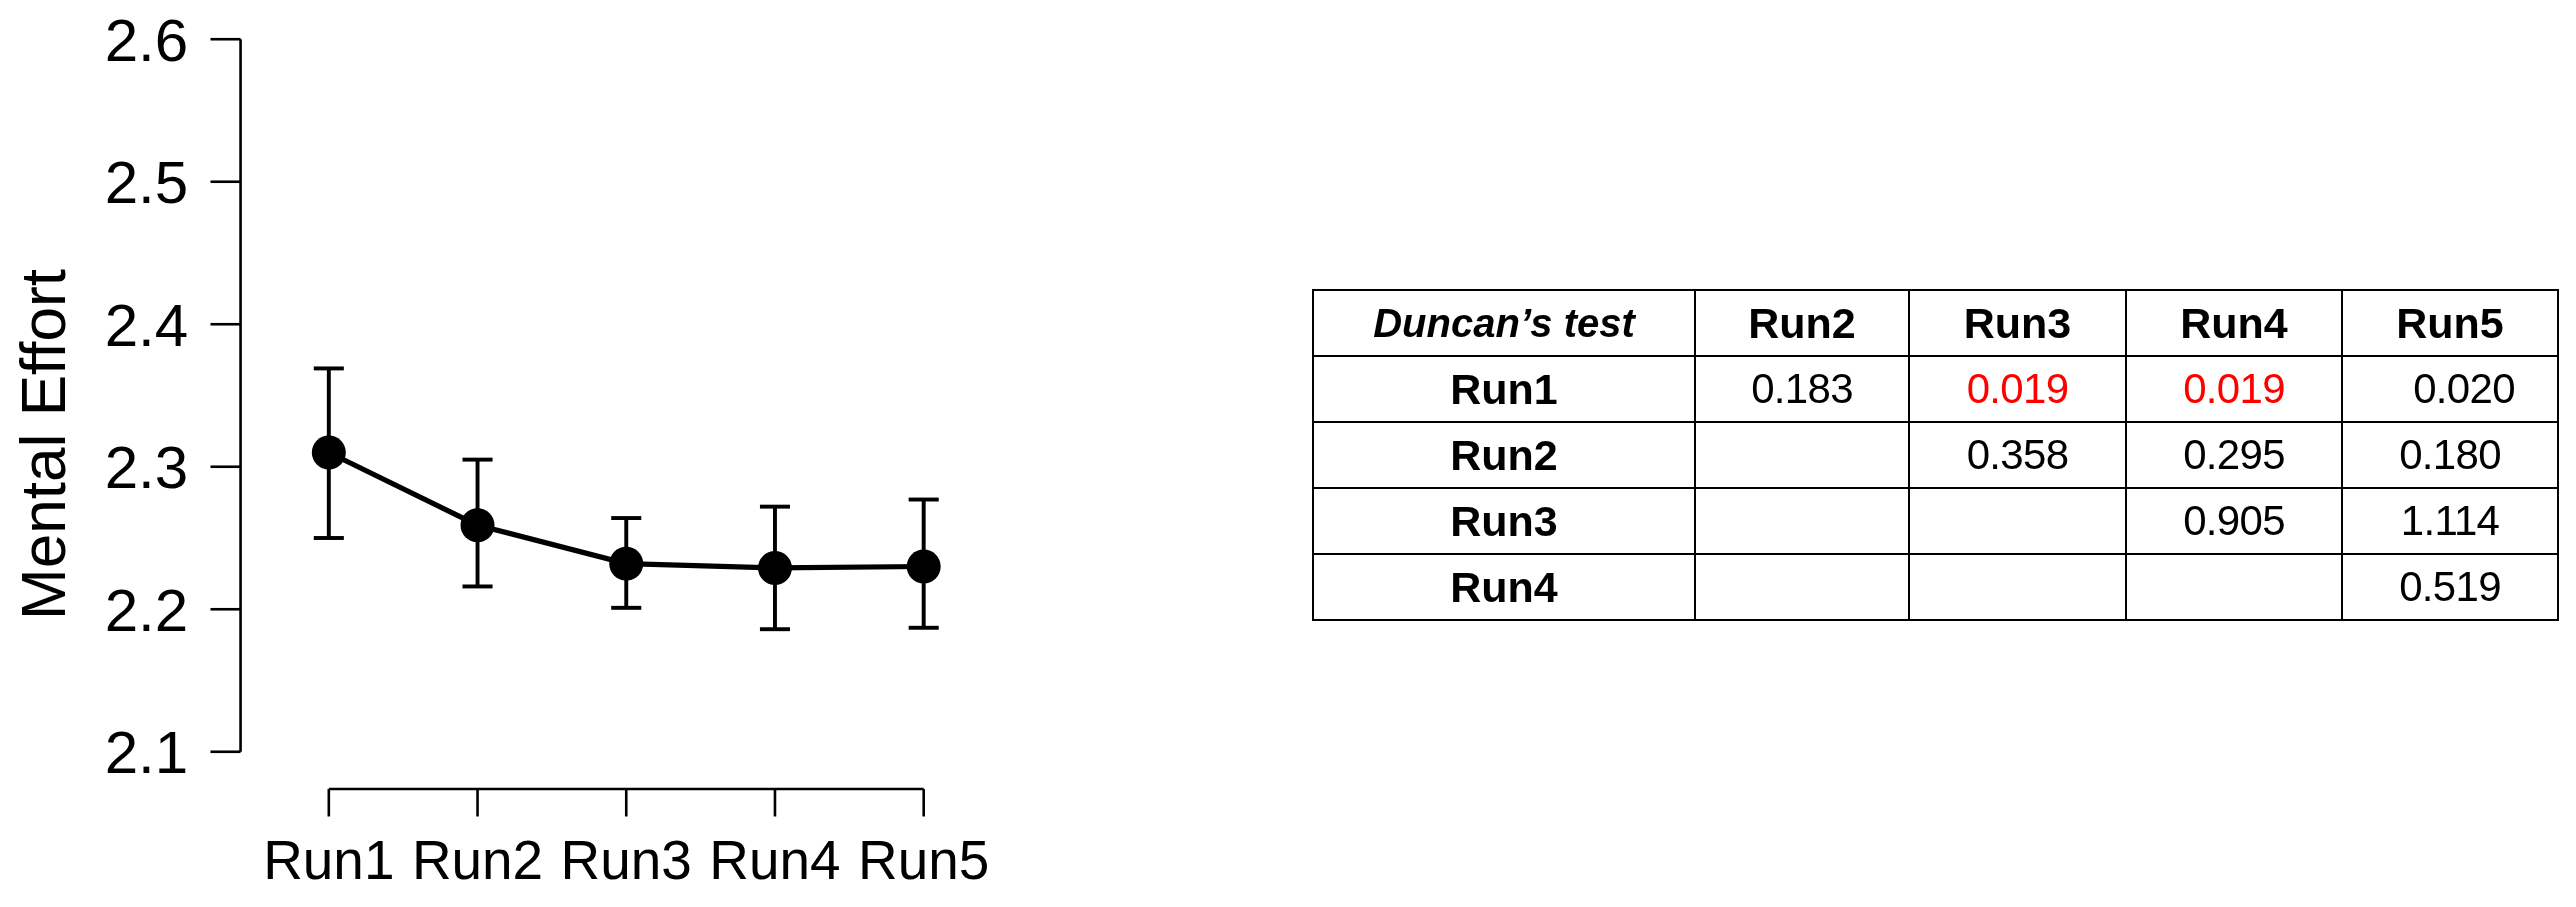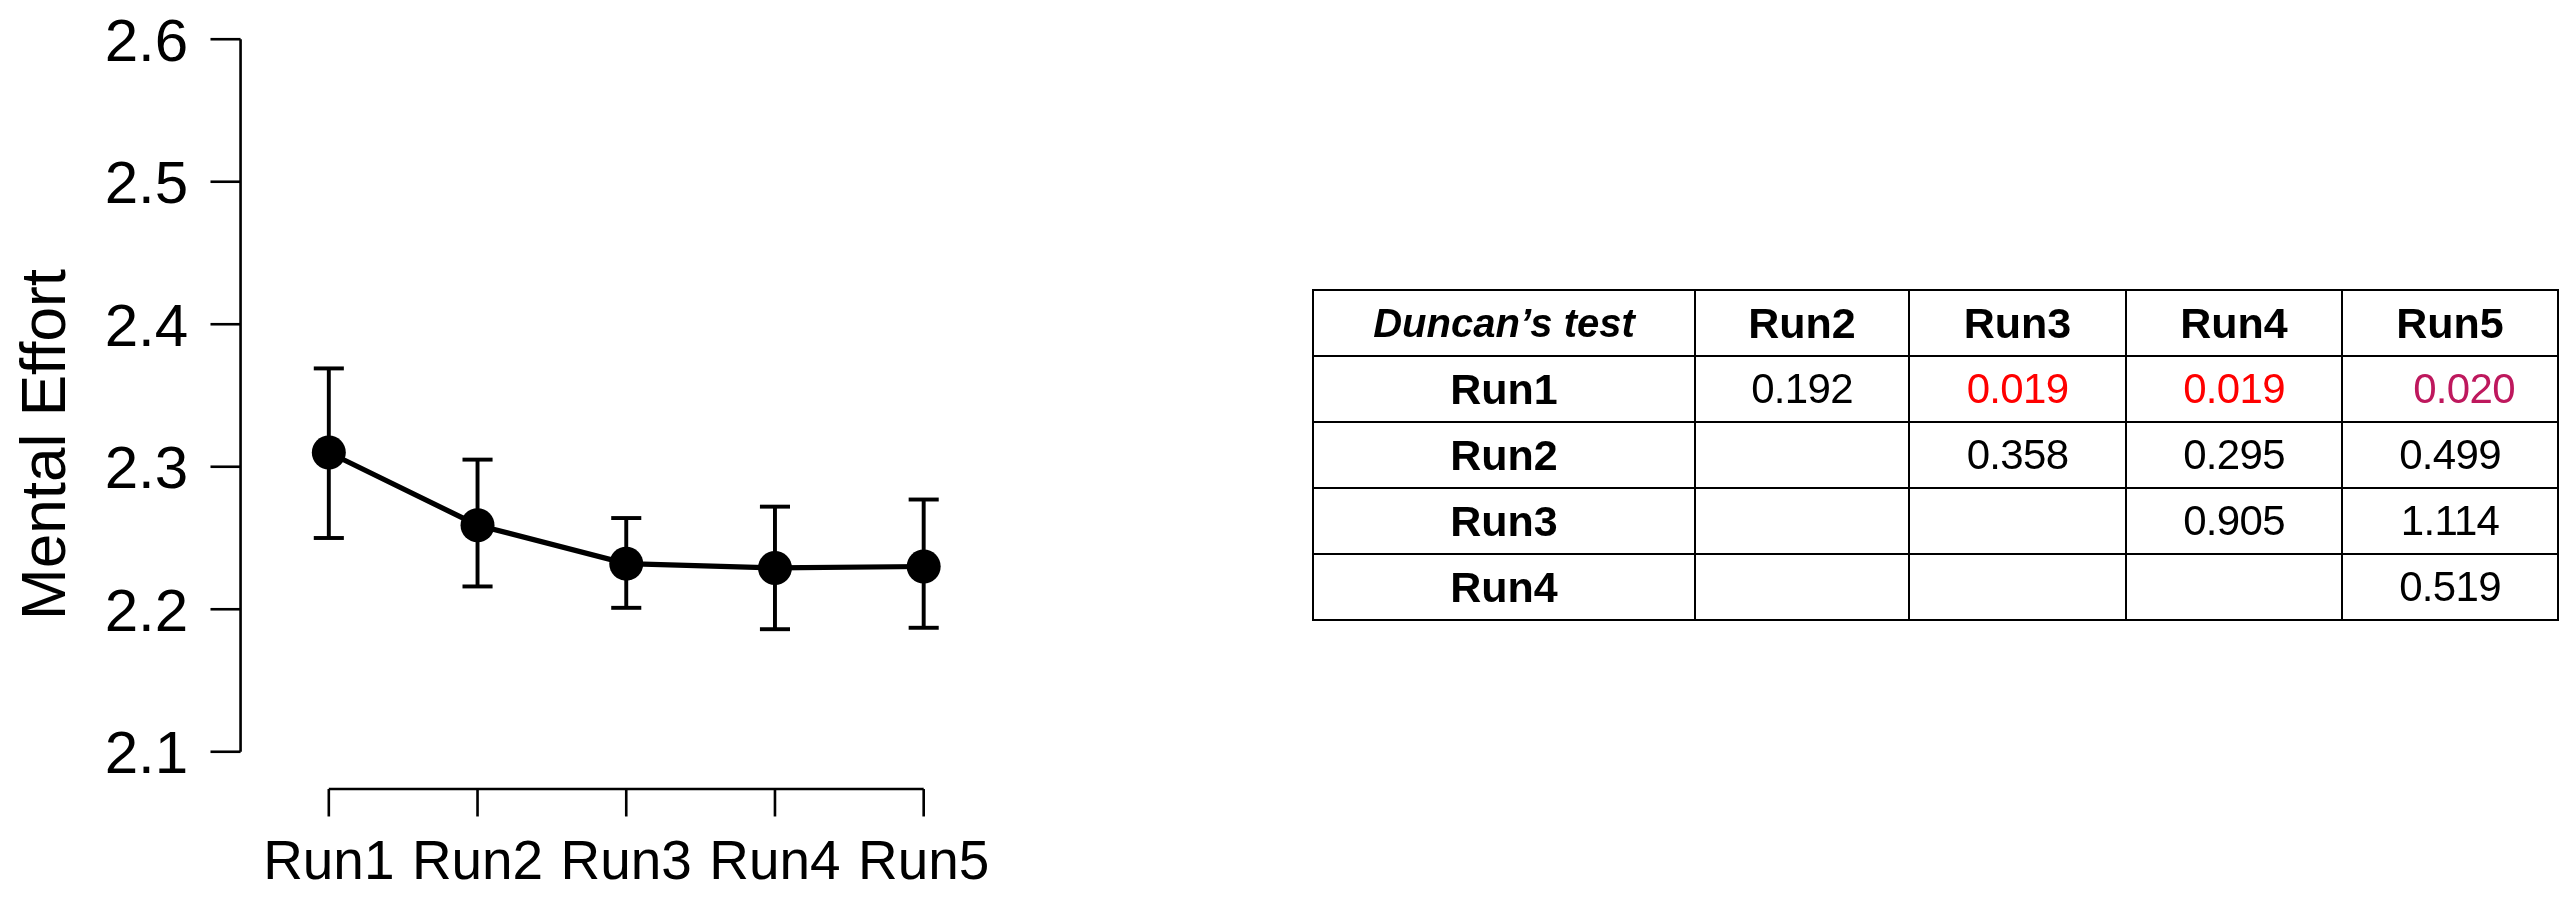--- a/index.html
+++ b/index.html
@@ -108,31 +108,31 @@
         <th class="title">Duncan’s test</th>
       <th>Run2</th>
           <th>Run3</th>
           <th>Run4</th>
           <th>Run5</th>
         </tr>
     </thead>
     <tbody id="duncan-body">
         <tr>
           <th>Run1</th>
-          <td>0.192</td>
+          <td>0.183</td>
           <td style="color: rgb(255, 0, 0);">0.019</td>
           <td style="color: rgb(255, 0, 0);">0.019</td>
-          <td style="color: #be185d; padding-left: 28px;">0.020</td>
+          <td style="color: #000000; padding-left: 28px;">0.020</td>
         </tr>
         <tr>
           <th>Run2</th>
           <td></td>
           <td>0.358</td>
           <td>0.295</td>
-          <td>0.499</td>
+          <td>0.180</td>
         </tr>
         <tr>
           <th>Run3</th>
           <td></td>
           <td></td>
           <td>0.905</td>
           <td>1.114</td>
         </tr>
         <tr>
           <th>Run4</th>

